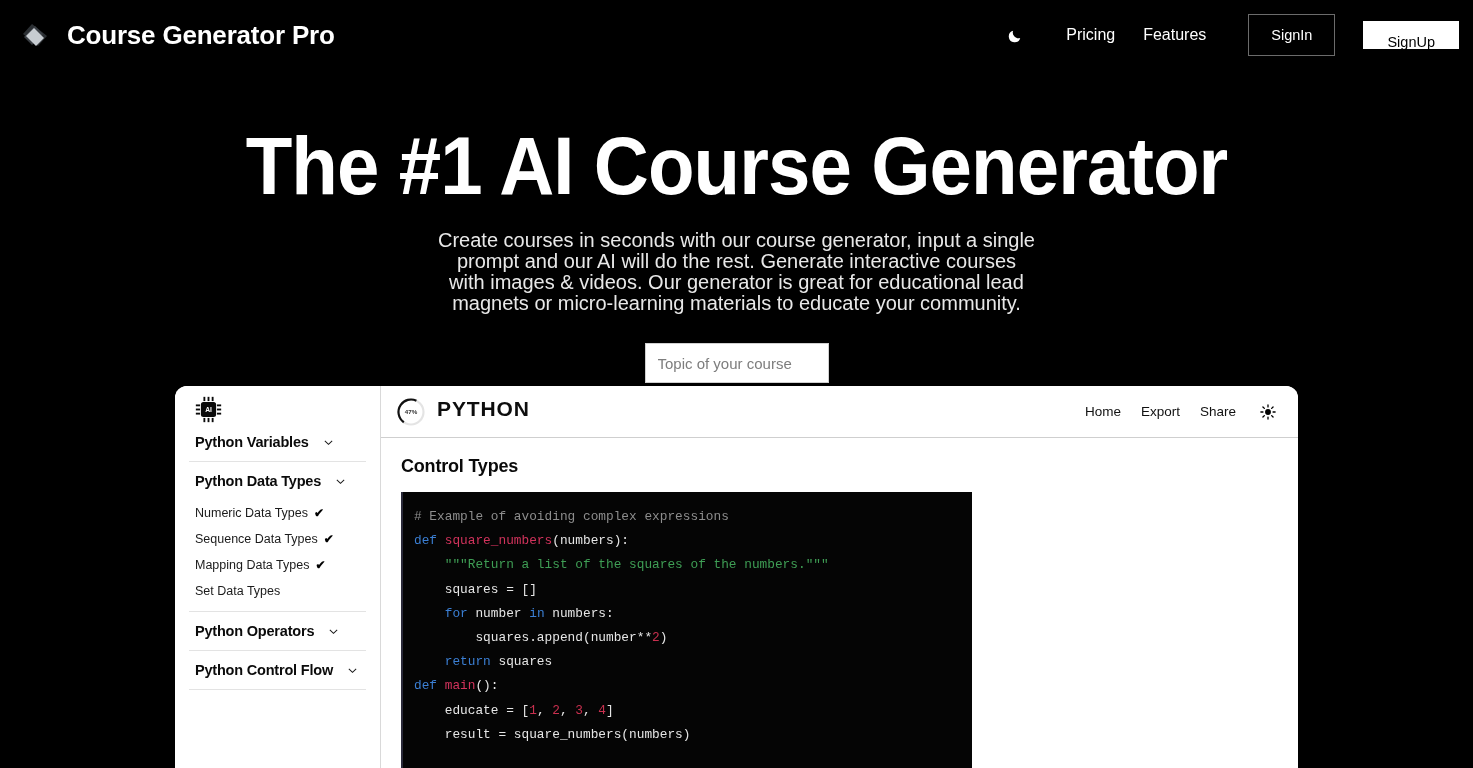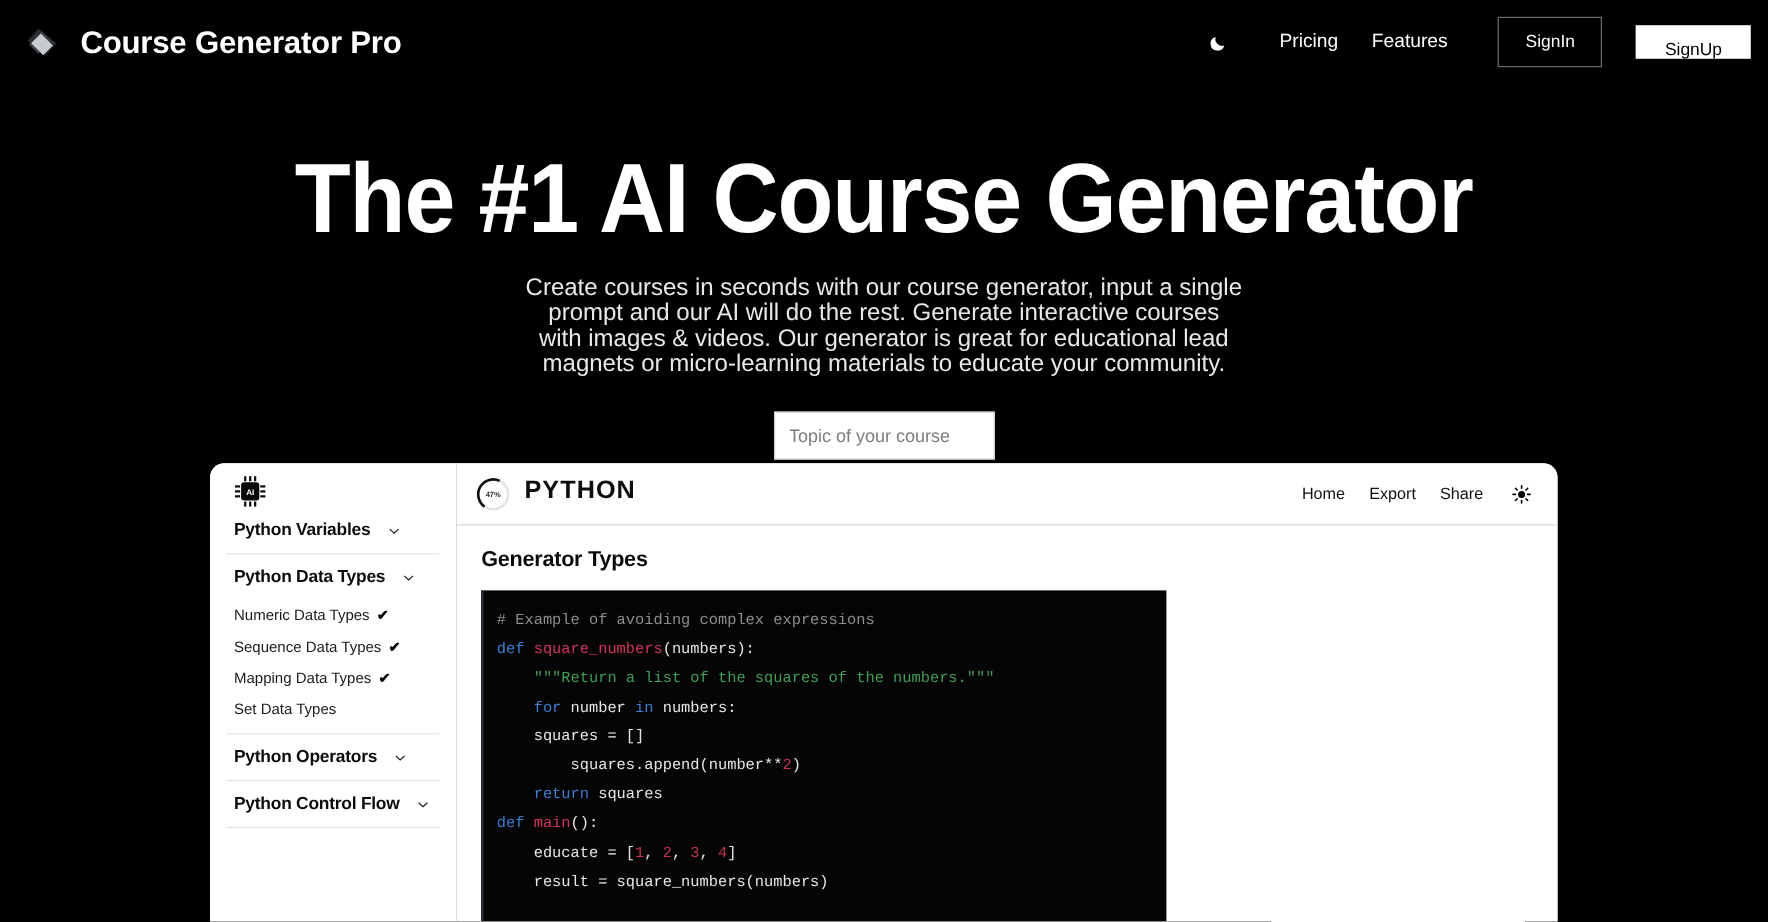--- a/index.html
+++ b/index.html
@@ -408,28 +408,28 @@
               <line x1="13.1" y1="13.1" x2="14.7" y2="14.7"></line>
               <line x1="3.3" y1="14.7" x2="4.9" y2="13.1"></line>
               <line x1="13.1" y1="4.9" x2="14.7" y2="3.3"></line>
             </g>
           </svg>
         </span>
       </div>
     </div>
 
     <div class="pv-body">
-      <div class="pv-h1">Generator Types</div>
+      <div class="pv-h1">Control Types</div>
       <div class="code-block" id="code-block">
           <div class="code-line"><span class="tok-com"># Example of avoiding complex expressions</span></div>
           <div class="code-line"><span class="tok-pl"></span></div>
           <div class="code-line"><span class="tok-kw">def </span><span class="tok-fn">square_numbers</span><span class="tok-pl">(numbers):</span></div>
           <div class="code-line"><span class="tok-str">    """Return a list of the squares of the numbers."""</span></div>
+          <div class="code-line"><span class="tok-pl">    squares = []</span></div>
           <div class="code-line"><span class="tok-pl">    </span><span class="tok-kw">for</span><span class="tok-pl"> number </span><span class="tok-kw">in</span><span class="tok-pl"> numbers:</span></div>
-          <div class="code-line"><span class="tok-pl">    squares = []</span></div>
           <div class="code-line"><span class="tok-pl">        squares.append(number**</span><span class="tok-num">2</span><span class="tok-pl">)</span></div>
           <div class="code-line"><span class="tok-pl">    </span><span class="tok-kw">return</span><span class="tok-pl"> squares</span></div>
           <div class="code-line"><span class="tok-pl"></span></div>
           <div class="code-line"><span class="tok-kw">def </span><span class="tok-fn">main</span><span class="tok-pl">():</span></div>
           <div class="code-line"><span class="tok-pl">    educate = [</span><span class="tok-num">1</span><span class="tok-pl">, </span><span class="tok-num">2</span><span class="tok-pl">, </span><span class="tok-num">3</span><span class="tok-pl">, </span><span class="tok-num">4</span><span class="tok-pl">]</span></div>
           <div class="code-line"><span class="tok-pl">    result = square_numbers(numbers)</span></div>
         </div>
     </div>
   </div>
 </div>

